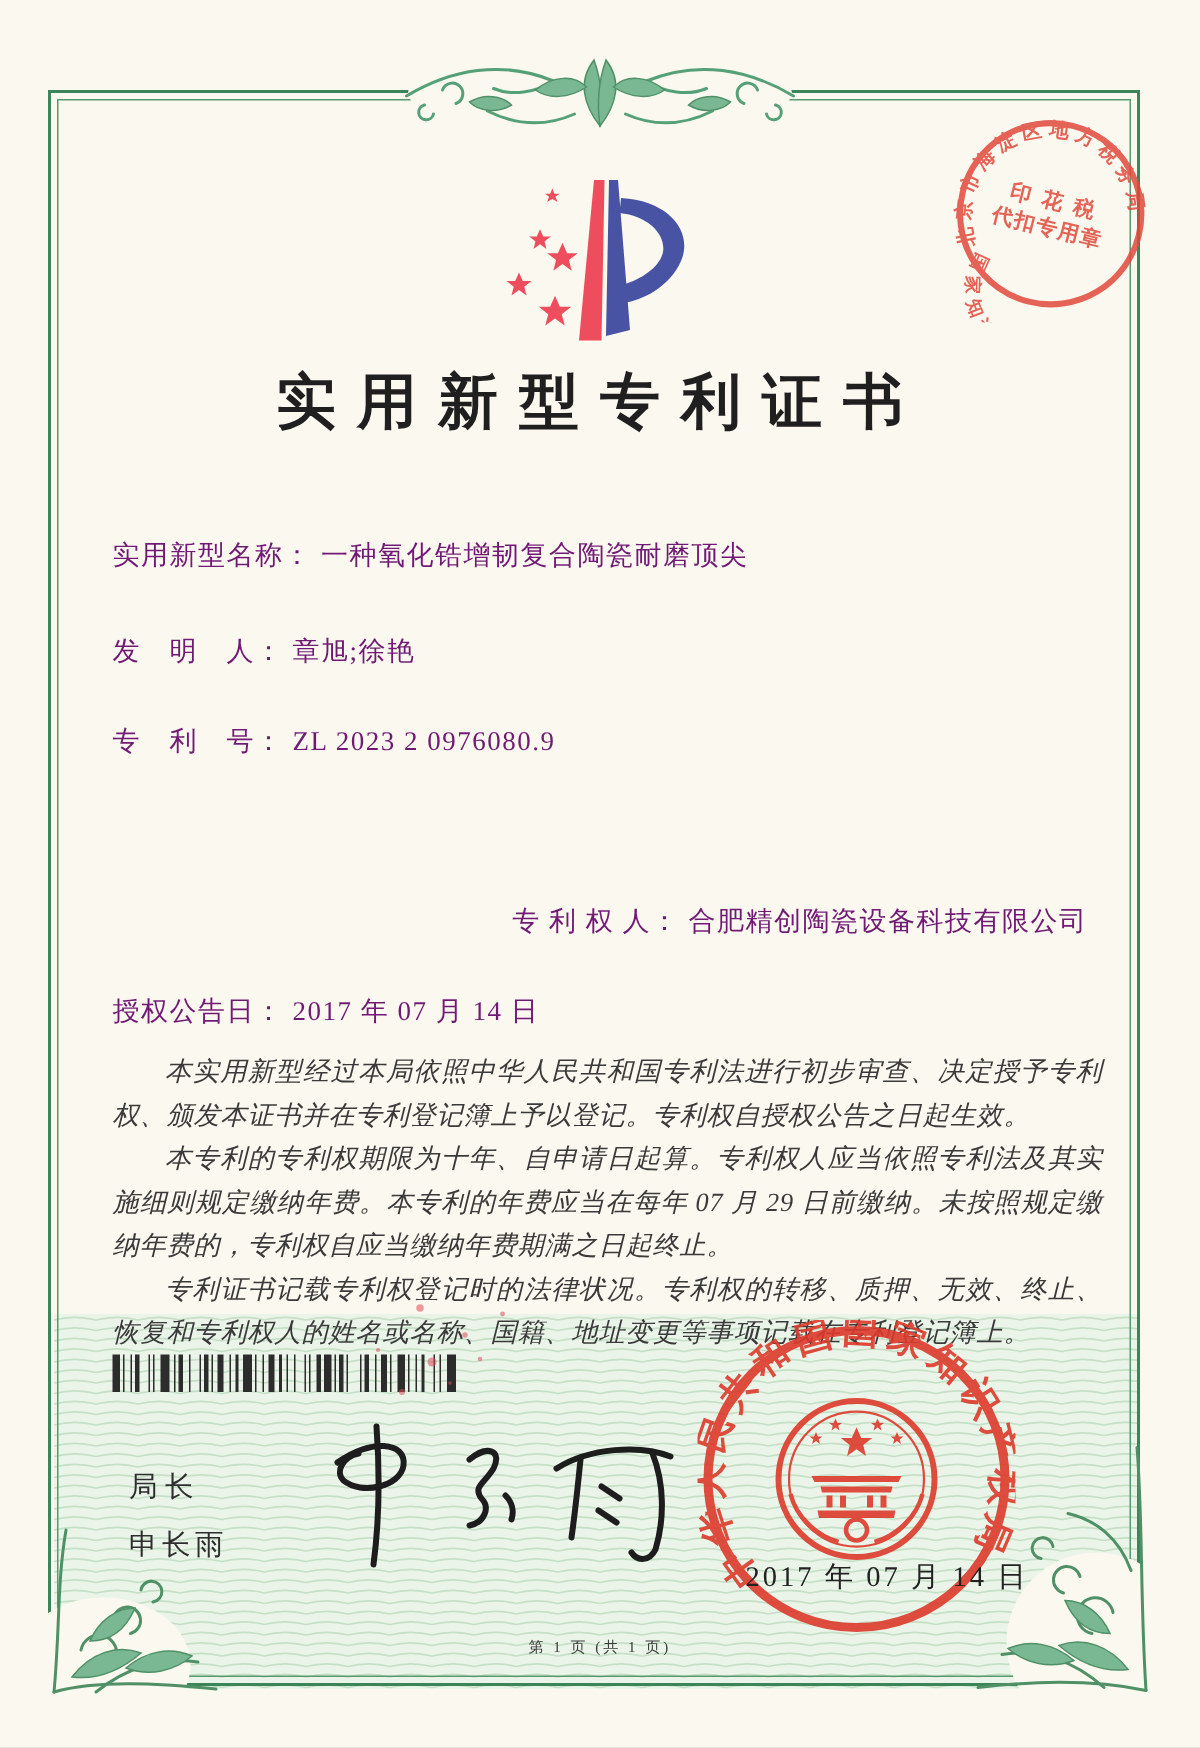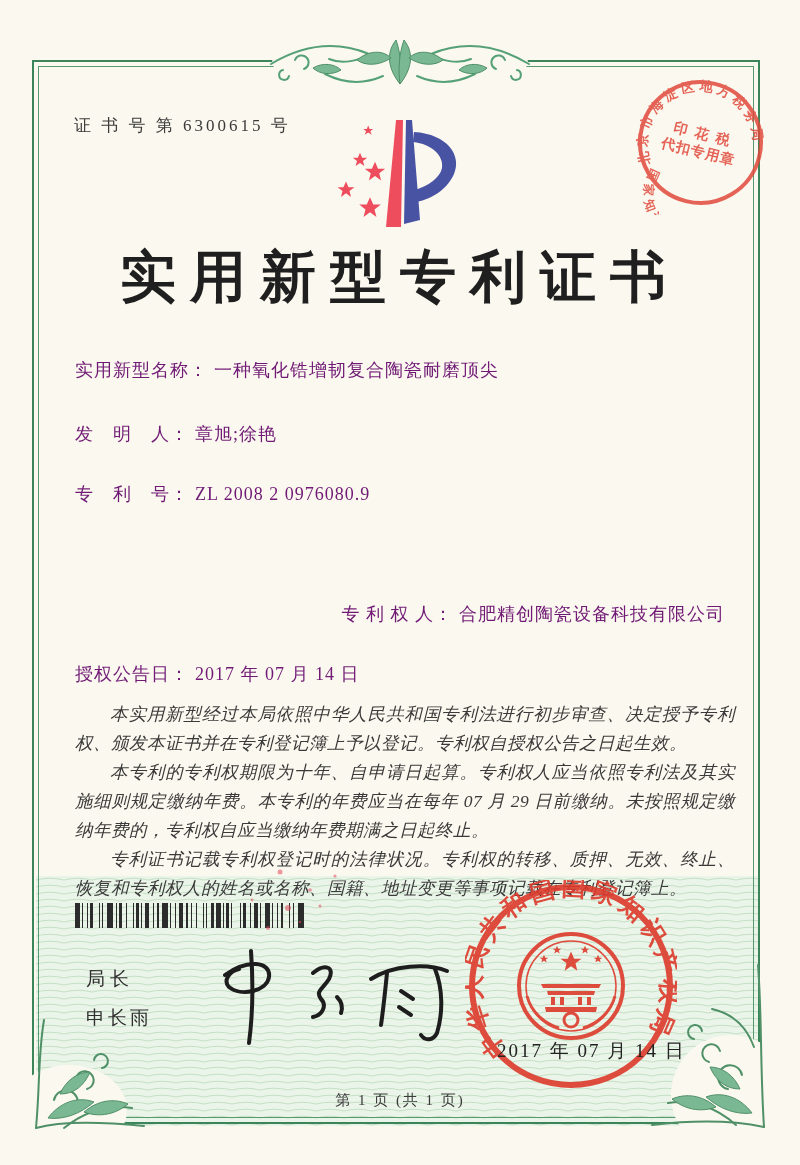--- a/index.html
+++ b/index.html
@@ -8,35 +8,35 @@
     background:#fbf8ef;overflow:hidden;
     font-family:"Liberation Serif","DejaVu Serif",serif;color:#2b2b2b;
   }
   
   .frame-outer{position:absolute;left:32px;top:60px;width:728px;height:1064px;
     border:2.5px solid #3c855a;box-sizing:border-box;}
   .frame-inner{position:absolute;left:4px;top:4px;right:4px;bottom:4px;
     border:1px solid #58996f;}
   .cert-no{position:absolute;left:74px;top:114px;font-size:17px;letter-spacing:3px;color:#3a3a3a;}
   .title{position:absolute;left:0;top:240px;width:800px;text-align:center;
-    font-size:56px;font-weight:700;letter-spacing:14px;color:#1f1f1f;}
+    font-size:40px;font-weight:700;letter-spacing:14px;color:#1f1f1f;}
   .field-row{position:absolute;left:75px;width:650px;font-size:18px;color:#701a75;white-space:nowrap;}
   .field-row .lab{letter-spacing:1px;}
   .field-row .val{margin-left:6px;letter-spacing:1px;}
   .body-text{position:absolute;left:75px;top:700px;width:660px;
     font-size:17.5px;line-height:29px;text-align:justify;color:#3a3a3a;letter-spacing:.5px;}
   .body-text p{margin:0;text-indent:2em;}
   .barcode{position:absolute;left:75px;top:903px;width:230px;height:25px;}
   .barcode .bar{position:absolute;top:0;height:25px;background:#2c2c2c;}
   .signer{position:absolute;left:86px;top:966px;font-size:19px;letter-spacing:5px;color:#2e2e2e;
     font-family:"Liberation Sans","DejaVu Sans",sans-serif;}
   .signer .name{margin-top:13px;letter-spacing:3px;}
   .seal-date{position:absolute;left:497px;top:1038px;font-size:19px;letter-spacing:2px;color:#222;z-index:8;}
   .footer{position:absolute;left:0;top:1091px;width:800px;text-align:center;
-    font-size:15px;letter-spacing:2px;color:#3a3a3a;}
+    font-size:10px;letter-spacing:2px;color:#3a3a3a;}
   svg{display:block;}
   .abs{position:absolute;}
 </style>
 </head>
 <body>
 
 <div class="page">
 
   <svg class="abs" id="wave-bg" style="left:36px;top:876px;z-index:1;" width="722" height="250" viewBox="0 0 722 250">
     <rect x="0" y="0" width="722" height="250" fill="#eaf4e8"></rect>
@@ -165,32 +165,31 @@
         <textPath href="#taxTop" startOffset="2">北京市海淀区地方税务局</textPath>
       </text>
       <text font-size="12" letter-spacing="5">
         <textPath href="#taxBot" startOffset="12">国家知识产权局</textPath>
       </text>
       <text x="0" y="-4" text-anchor="middle" font-size="14" letter-spacing="2">印 花 税</text>
       <text x="0" y="14" text-anchor="middle" font-size="14" letter-spacing="1">代扣专用章</text>
     </g>
   </svg>
 
-  <div class="cert-no" style="z-index:4;">证 书 号 第 6300615 号</div>
 
   <div class="title" style="z-index:4;">实用新型专利证书</div>
 
   <div class="field-row" style="top:358px;z-index:4;">
     <span class="lab">实用新型名称：</span><span class="val">一种氧化锆增韧复合陶瓷耐磨顶尖</span>
   </div>
   <div class="field-row" style="top:422px;z-index:4;">
     <span class="lab">发　明　人：</span><span class="val">章旭;徐艳</span>
   </div>
   <div class="field-row" style="top:482px;z-index:4;">
-    <span class="lab">专　利　号：</span><span class="val">ZL 2008 2 0976080.9</span>
+    <span class="lab">专　利　号：</span><span class="val">ZL 2023 2 0976080.9</span>
   </div>
   <div class="field-row" style="top:602px;z-index:4;text-align:right;">
     <span class="lab">专 利 权 人：</span><span class="val">合肥精创陶瓷设备科技有限公司</span>
   </div>
   <div class="field-row" style="top:662px;z-index:4;">
     <span class="lab">授权公告日：</span><span class="val">2017 年 07 月 14 日</span>
   </div>
 
   <div class="body-text" style="z-index:4;font-style:italic;">
     <p>本实用新型经过本局依照中华人民共和国专利法进行初步审查、决定授予专利权、颁发本证书并在专利登记簿上予以登记。专利权自授权公告之日起生效。</p>
@@ -249,21 +248,21 @@
         <circle cx="150" cy="30" r="1.8"></circle>
       <circle cx="128" cy="48" r="3"></circle>
         <circle cx="160" cy="46" r="1.5"></circle>
       <circle cx="108" cy="68" r="2"></circle>
         <circle cx="140" cy="62" r="1.2"></circle>
       <circle cx="92" cy="40" r="1.4"></circle>
         <circle cx="175" cy="16" r="1.6"></circle>
     </g>
   </svg>
 
-  <div class="signer" style="z-index:5;">
+  <div class="signer" style="z-index:5;margin-top:12px;">
     <div>局长</div>
     <div class="name">申长雨</div>
   </div>
 
   <svg class="abs" style="left:195px;top:945px;z-index:6;" width="270" height="105" viewBox="0 0 270 105">
     <g stroke="#1d1d1d" stroke-width="4" fill="none" stroke-linecap="round" stroke-linejoin="round">
       <path d="M30 30 C 52 14 76 16 74 32 C 72 46 46 52 34 42 C 28 36 34 26 44 24"></path>
       <path d="M56 6 C 58 34 58 68 54 98"></path>
       <path d="M118 28 C 130 18 140 22 134 34 C 128 44 120 46 126 54 C 132 60 128 70 118 72"></path>
       <path d="M142 52 C 146 56 148 62 146 68"></path>

